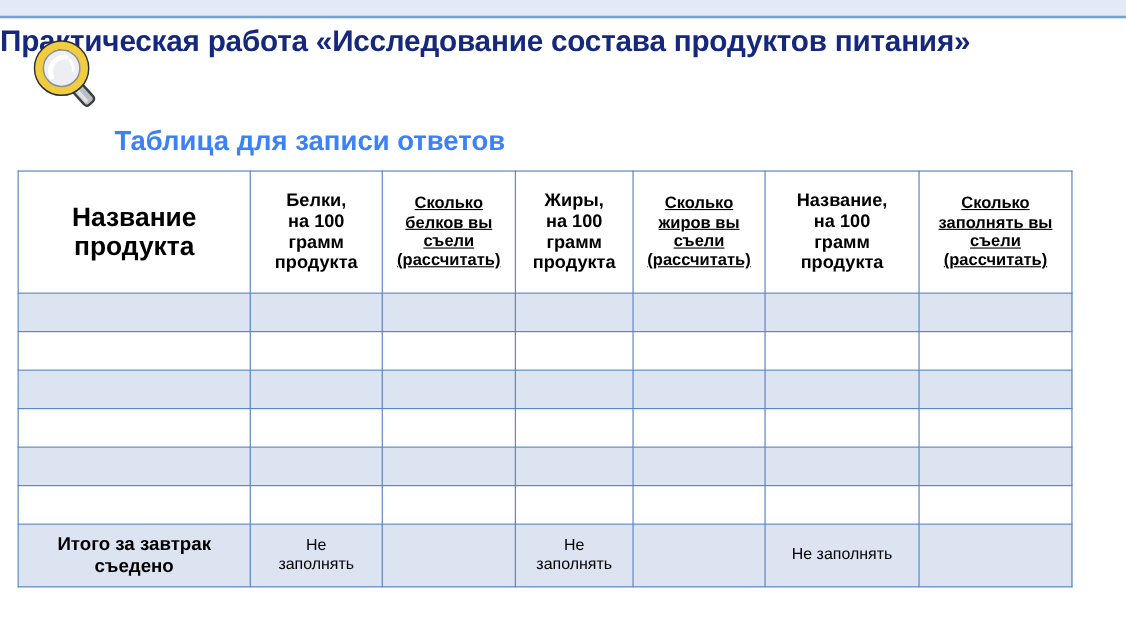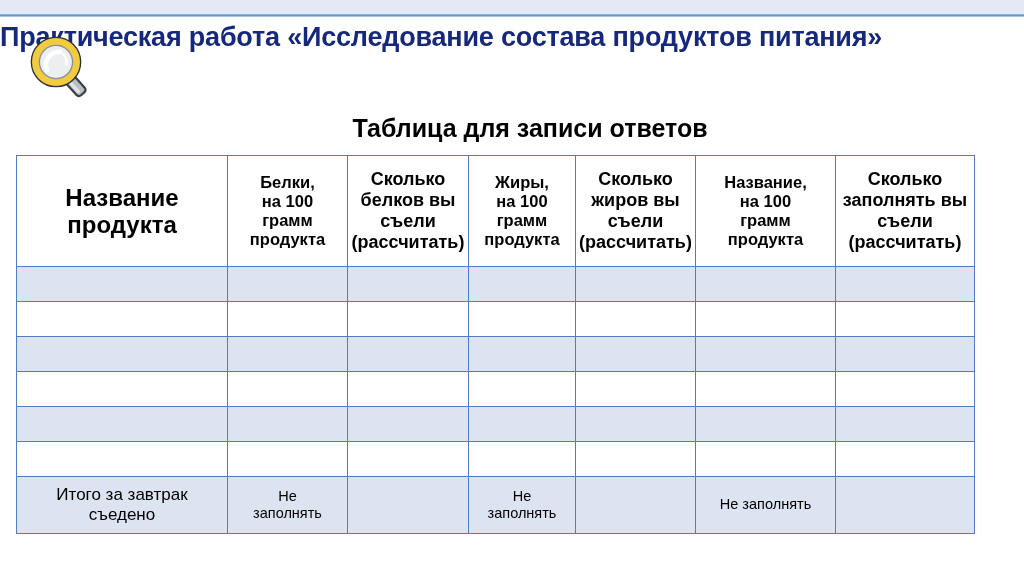--- a/index.html
+++ b/index.html
@@ -57,22 +57,22 @@
     font-weight: bold;
     line-height: 1.18;
     letter-spacing: -0.2px;
   }
 
   #subtitle {
     position: absolute;
     left: 104px;
     top: 93px;
     width: 852px;
-    text-align: center;
-    color: #000000;
+    text-align: left;
+    color: #3b82f6;
     font-size: 25px;
     font-weight: bold;
     line-height: 1.1;
   }
 
   
   #answers-table {
     position: absolute;
     left: 16px;
     top: 155px;
@@ -102,21 +102,22 @@
     text-align: left;
     padding-left: 10px;
     font-size: 24px;
     font-weight: bold;
     line-height: 1.14;
   }
   th.hdr-major {
     font-size: 16.5px;
   }
   th.hdr-minor {
-    font-size: 18px;
+    font-size: 15px;
+    text-decoration: underline;
   }
 
   
   .body-row td {
     height: 34px;
   }
   .row-tint td {
     background: #dce3f1;
   }
   .row-plain td {
@@ -125,21 +126,21 @@
 
   
   .total-row td {
     height: 56px;
     background: #dce3f1;
   }
   td.total-label {
     text-align: left;
     padding-left: 10px;
     font-size: 17px;
-    font-weight: normal;
+    font-weight: bold;
     line-height: 1.2;
     margin-left: 12px;
   }
   td.total-note {
     font-size: 14.5px;
     line-height: 1.18;
   }
   td.total-note.one-line {
     white-space: nowrap;
   }

